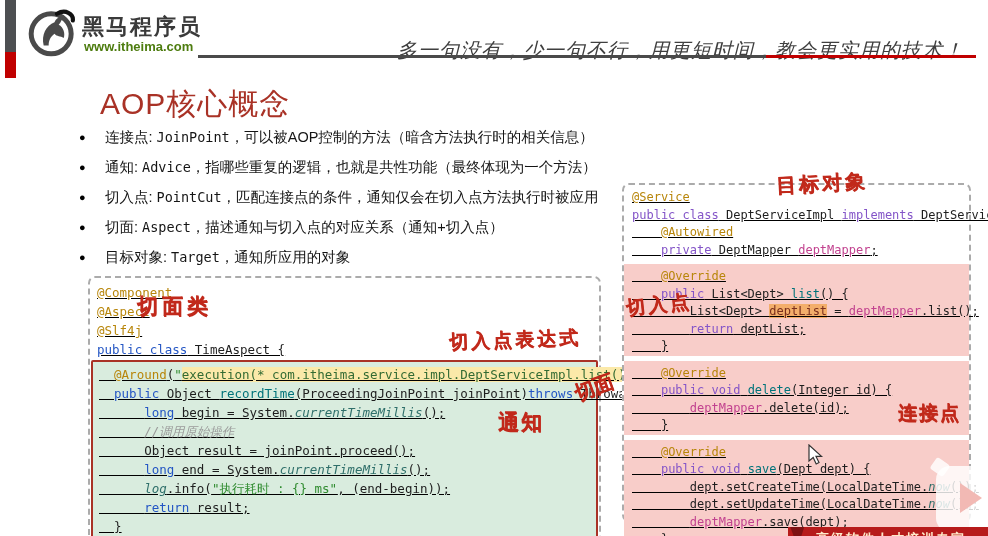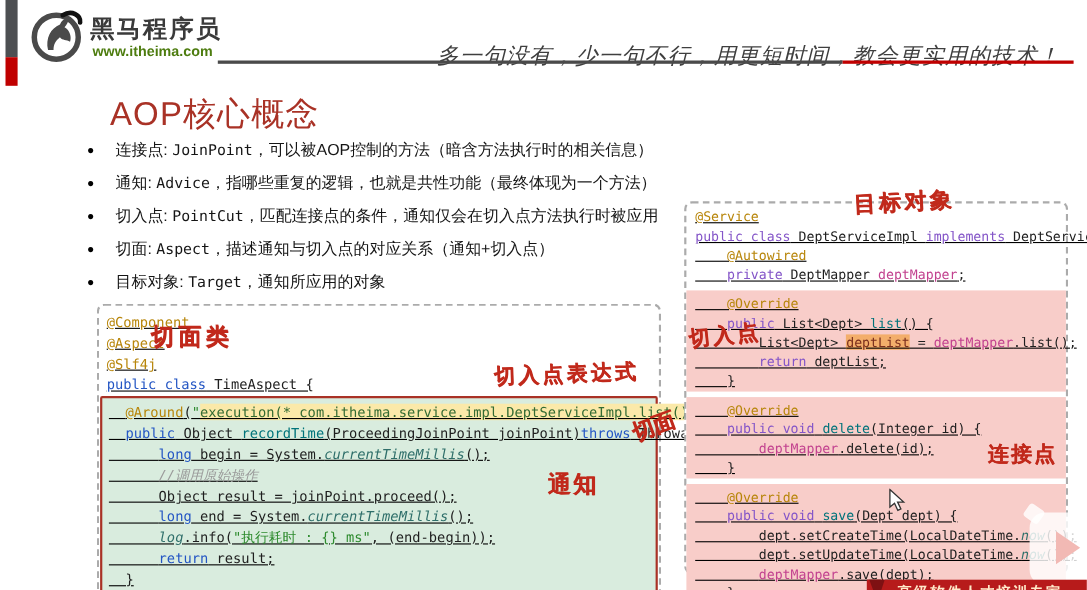--- a/index.html
+++ b/index.html
@@ -152,21 +152,21 @@
         <div class="cl"><span class="pln">        dept.setCreateTime(LocalDateTime.</span><span class="sm">now</span><span class="pln">());</span></div>
         <div class="cl"><span class="pln">        dept.setUpdateTime(LocalDateTime.</span><span class="sm">now</span><span class="pln">());</span></div>
         <div class="cl"><span class="pln">        </span><span class="fld">deptMapper</span><span class="pln">.save(dept);</span></div>
         <div class="cl"><span class="pln">    }</span></div>
       </div>
   </div>
 
   <div class="brush" style="left:137px;top:292px;font-size:21px;letter-spacing:4px;">切面类</div>
   <div class="brush" style="left:449px;top:327px;font-size:19px;letter-spacing:3px;transform:rotate(-2deg);">切入点表达式</div>
   <div class="brush" style="left:574px;top:374px;font-size:20px;transform:rotate(-20deg);">切面</div>
-  <div class="brush" style="left:498px;top:426px;font-size:21px;letter-spacing:2px;">通知</div>
+  <div class="brush" style="left:498px;top:408px;font-size:21px;letter-spacing:2px;">通知</div>
   <div class="brush" style="left:776px;top:170px;font-size:20px;letter-spacing:3px;transform:rotate(-3deg);">目标对象</div>
   <div class="brush" style="left:626px;top:292px;font-size:19px;letter-spacing:3px;transform:rotate(-6deg);">切入点</div>
   <div class="brush" style="left:898px;top:400px;font-size:19px;letter-spacing:2px;">连接点</div>
 
   <svg class="cursor" width="16" height="22" viewBox="0 0 16 22">
     <polygon points="1,1 1,17 5.2,13.5 8.2,20 11,18.6 8,12.4 13.5,12.4" fill="#fff" stroke="#333" stroke-width="1.2"></polygon>
   </svg>
 
   <div class="play-overlay">
     <div class="tail"></div>

